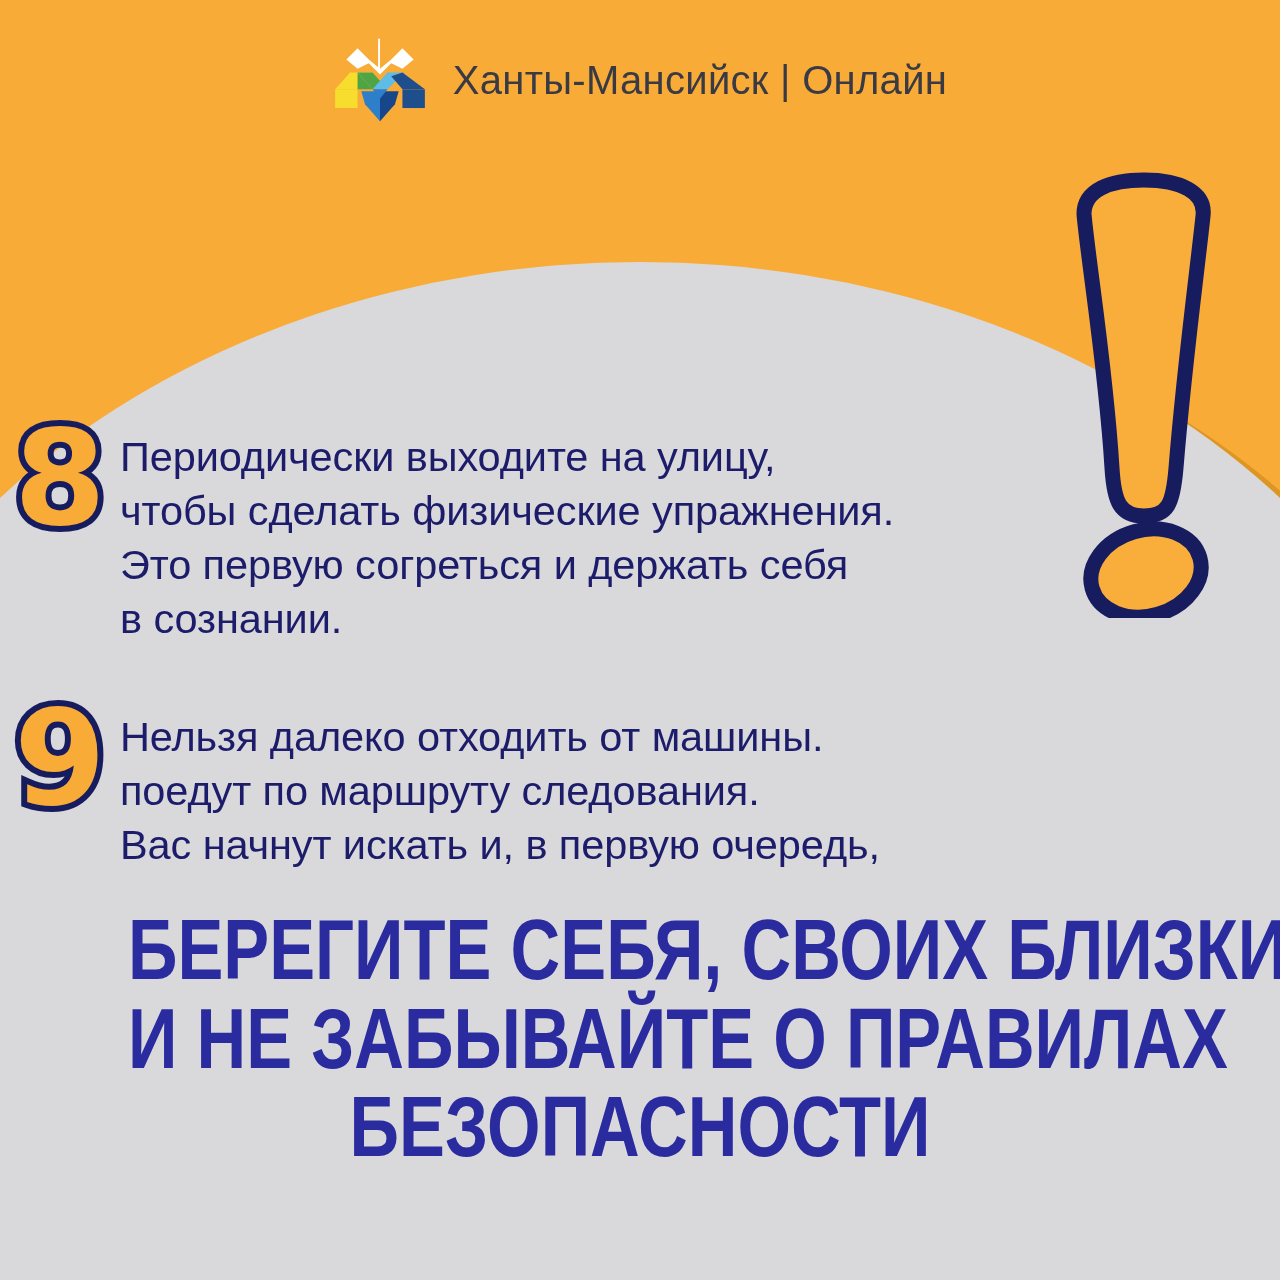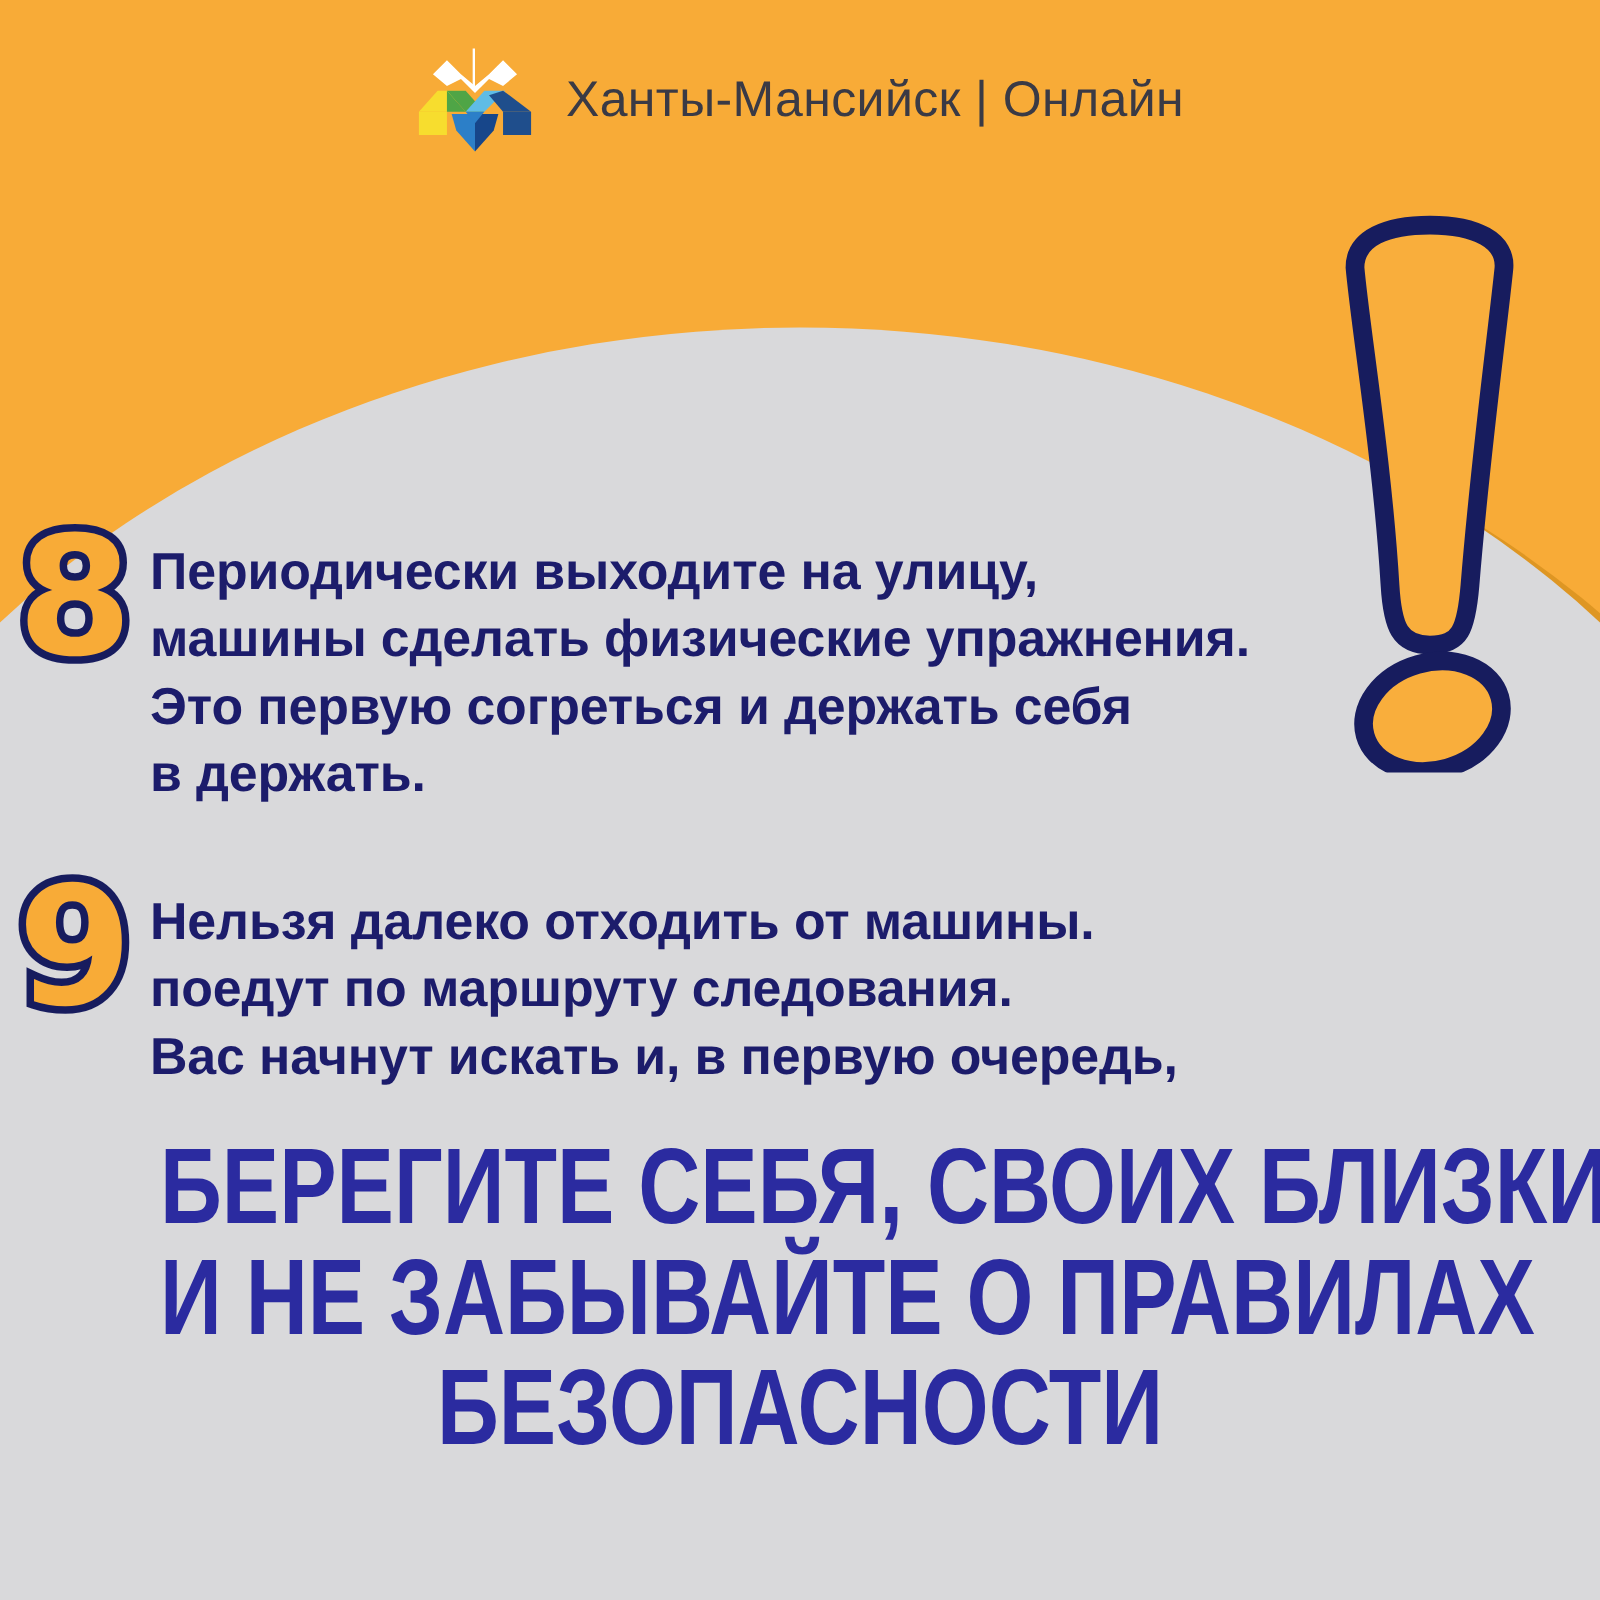--- a/index.html
+++ b/index.html
@@ -101,21 +101,21 @@
     paint-order:stroke fill;
     font-family:"DejaVu Sans",sans-serif;
     position:relative;
     top:-6px;
   }
   .rule .body{
     flex:1 1 auto;
     font-size:41.5px;
     line-height:1.30;
     color:#1C1C6B;
-    font-weight:700;
+    font-weight:400;
     letter-spacing:-0.1px;
     padding-top:12px;
   }
   .rule .body .ln{display:block;white-space:nowrap;}
 
   
   .headline{
     position:absolute;
     left:0;right:0;
     top:905px;
@@ -177,23 +177,23 @@
 
     <ellipse cx="98" cy="405" rx="56" ry="43" transform="rotate(-16 98 405)" fill="#F9AE3C" stroke="#171C5E" stroke-width="15"></ellipse>
   </svg>
 
   <div class="rules">
 
     <div class="rule">
       <div class="num">8</div>
       <div class="body">
         <span class="ln">Периодически выходите на улицу,</span>
-        <span class="ln">машины сделать физические упражнения.</span>
+        <span class="ln">чтобы сделать физические упражнения.</span>
         <span class="ln">Это первую согреться и держать себя</span>
-        <span class="ln">в держать.</span>
+        <span class="ln">в сознании.</span>
       </div>
     </div>
 
     <div class="rule">
       <div class="num">9</div>
       <div class="body">
         <span class="ln">Нельзя далеко отходить от машины.</span>
         <span class="ln">поедут по маршруту следования.</span>
         <span class="ln">Вас начнут искать и, в первую очередь,</span>
       </div>

